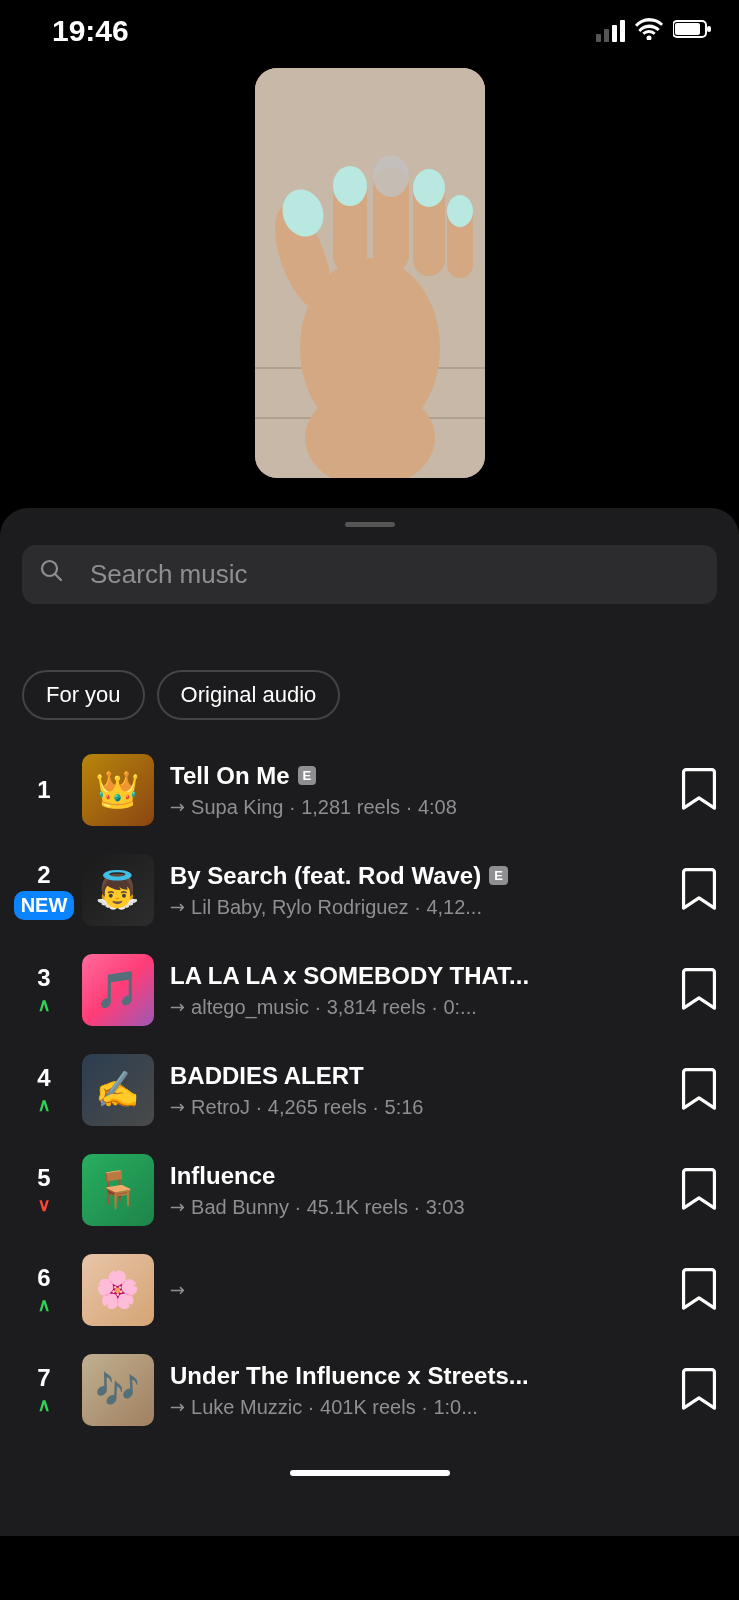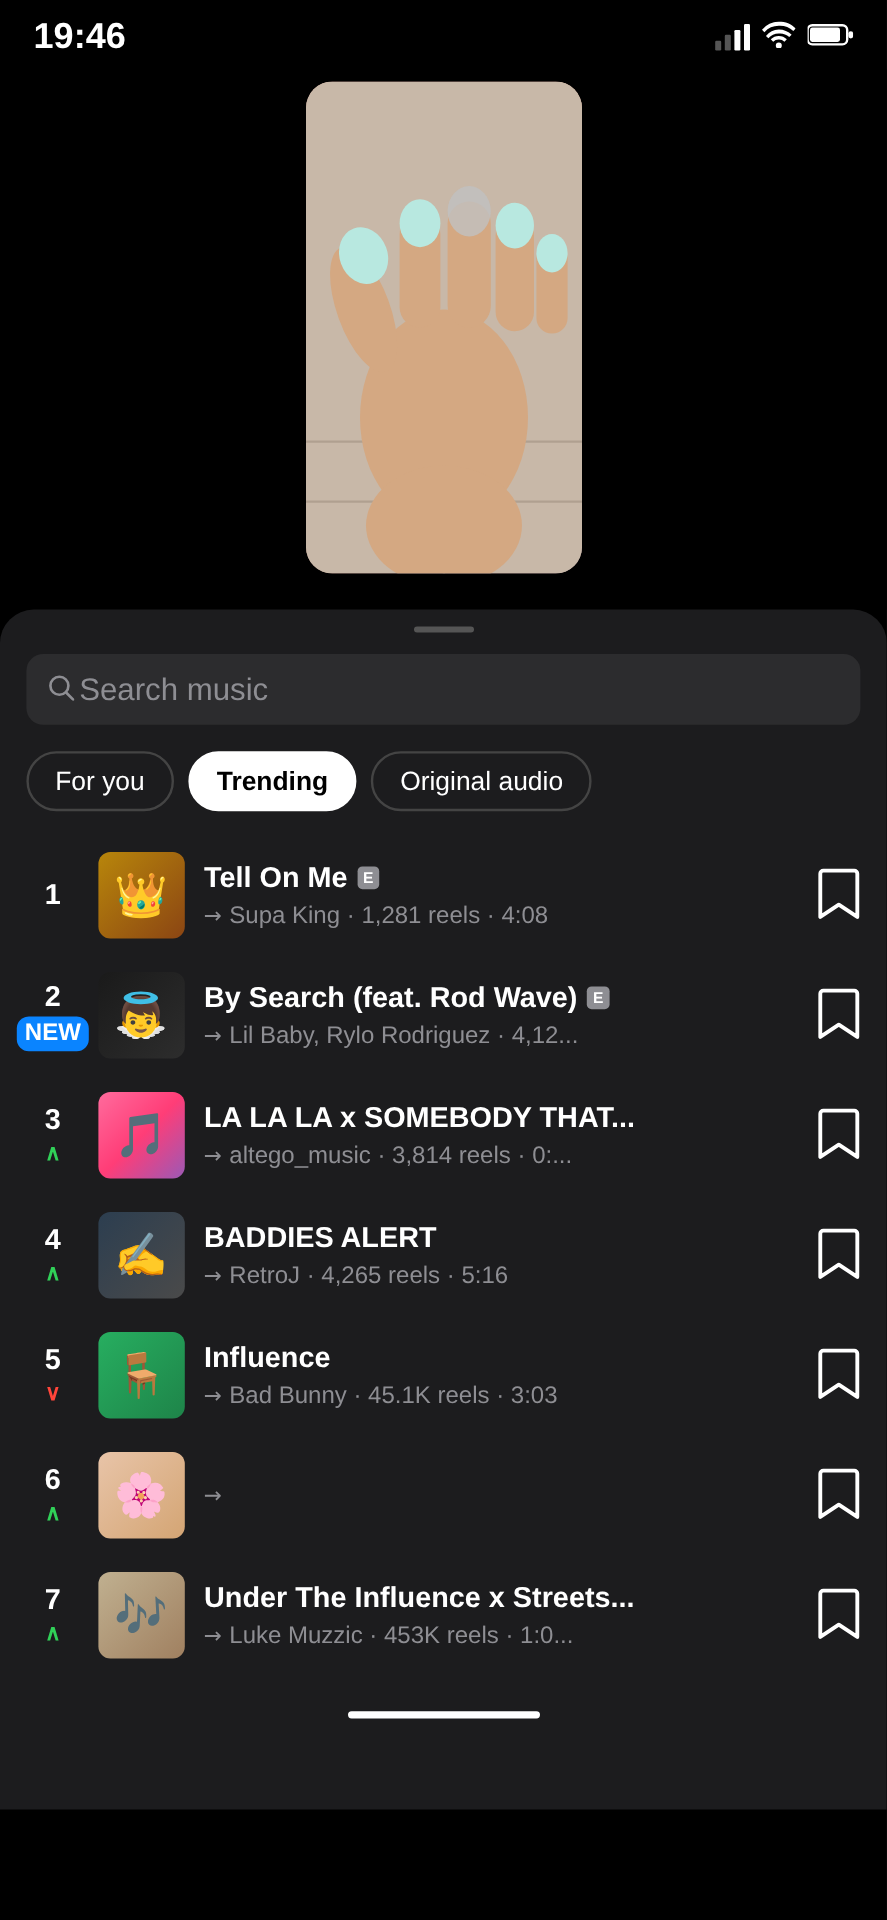--- a/index.html
+++ b/index.html
@@ -13,20 +13,21 @@
       color: #fff;
       overflow-x: hidden;
     }
 
     
     .status-bar {
       display: flex;
       justify-content: space-between;
       align-items: center;
       padding: 14px 28px 10px;
+      margin-left: 24px;
     }
     .status-time {
       font-size: 30px;
       font-weight: 600;
       color: #fff;
     }
     .status-icons {
       display: flex;
       align-items: center;
       gap: 10px;
@@ -85,25 +86,25 @@
       background: #555;
       border-radius: 3px;
     }
 
     
     .search-wrap {
       padding: 10px 22px 16px;
     }
     .search-bar {
       display: flex;
-      align-items: flex-end;
+      align-items: flex-start;
       background: #2c2c2e;
       border-radius: 14px;
       padding: 14px 18px;
-      gap: 4px;
+      gap: 28px;
     }
     .search-icon-wrap {
       color: #8e8e93;
       font-size: 22px;
     }
     .search-input-text {
       font-size: 26px;
       color: #8e8e93;
     }
 
@@ -119,20 +120,21 @@
     .tab-btn {
       white-space: nowrap;
       padding: 10px 22px;
       border-radius: 30px;
       font-size: 22px;
       font-weight: 500;
       cursor: pointer;
       border: 2px solid #444;
       background: transparent;
       color: #fff;
+      margin-top: 44px;
     }
     .tab-btn.active {
       background: #fff;
       color: #000;
       border-color: #fff;
       font-weight: 700;
     }
 
     
     .music-list {
@@ -339,21 +341,20 @@
           <circle cx="9.5" cy="9.5" r="7.5" stroke="#8e8e93" stroke-width="2.2"></circle>
           <line x1="15.5" y1="15.5" x2="21" y2="21" stroke="#8e8e93" stroke-width="2.2" stroke-linecap="round"></line>
         </svg>
       </span>
       <span class="search-input-text">Search music</span>
     </div>
   </div>
 
   <div class="tabs-row">
     <button class="tab-btn">For you</button>
-    <button class="tab-btn active">Trending</button>
     <button class="tab-btn">Original audio</button>
   </div>
 
   <div class="music-list" id="music-list">
       <div class="music-item">
         <div class="rank-col">
           <div class="rank-num">1</div>
         </div>
         <div class="thumb thumb-1">
           <div class="thumb-inner" style="font-size: 36px;">👑</div>
@@ -493,21 +494,21 @@
         </div>
         <div class="thumb thumb-7">
           <div class="thumb-inner" style="font-size: 36px;">🎶</div>
         </div>
         <div class="song-info">
           <div class="song-title-row">
             <span class="song-title">Under The Influence x Streets...</span>
           </div>
           <div class="song-meta">
             <span class="meta-arrow">↗</span>
-            <span>Luke Muzzic · 453K reels · 1:0...</span>
+            <span>Luke Muzzic · 401K reels · 1:0...</span>
           </div>
         </div>
         <div class="bookmark-btn">
           <svg viewBox="0 0 28 36" fill="none" stroke="white" stroke-width="2.5" stroke-linejoin="round">
     <path d="M4 2h20a2 2 0 0 1 2 2v28l-12-8-12 8V4a2 2 0 0 1 2-2z"></path>
   </svg>
         </div>
       </div>
     </div>
 

